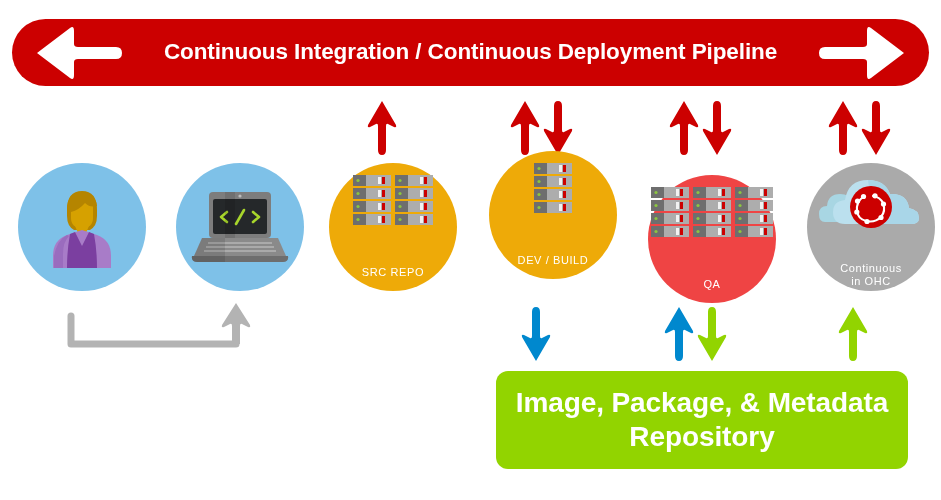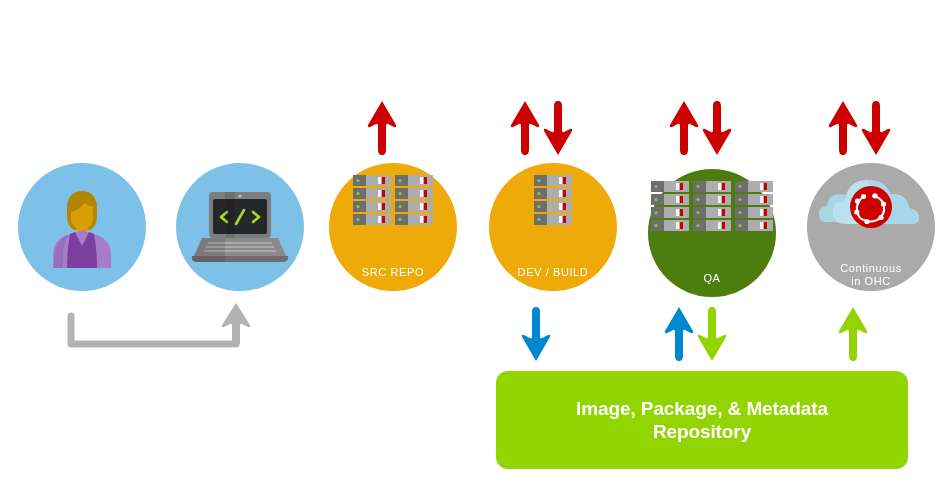--- a/index.html
+++ b/index.html
@@ -84,36 +84,47 @@
     width: 412px;
     height: 98px;
     background: #92D400;
     border-radius: 12px;
     display: flex;
     align-items: center;
     justify-content: center;
   }
   .repo-text {
     color: #ffffff;
-    font-size: 19px;
+    font-size: 28px;
     font-weight: bold;
     text-align: center;
     line-height: 1.22;
     white-space: pre-line;
     letter-spacing: -0.1px;
   }
 
   
   .abs { position: absolute; }
 </style>
 </head>
 <body>
 
 <div id="stage">
 
+  <div class="banner">
+    <svg class="banner-arrow left" width="90" height="56" viewBox="0 0 90 56">
+      <path d="M3 28 L36 3 Q40 0 40 6 L40 19 Q40 22 44 22 L82 22 Q88 22 88 28 Q88 34 82 34 L44 34 Q40 34 40 37 L40 50 Q40 56 36 53 Z" fill="#ffffff"></path>
+    </svg>
+
+    <span class="banner-title">Continuous Integration / Continuous Deployment Pipeline</span>
+
+    <svg class="banner-arrow right" width="90" height="56" viewBox="0 0 90 56">
+      <path d="M87 28 L54 3 Q50 0 50 6 L50 19 Q50 22 46 22 L8 22 Q2 22 2 28 Q2 34 8 34 L46 34 Q50 34 50 37 L50 50 Q50 56 54 53 Z" fill="#ffffff"></path>
+    </svg>
+  </div>
 
   <svg class="abs" style="left:367px; top:100px;" width="30" height="56" viewBox="0 0 30 56">
     <path d="M15 1 L29 25 Q30 28 27 27 L21 24 Q19 23 19 26 L19 50 Q19 55 15 55 Q11 55 11 50 L11 26 Q11 23 9 24 L3 27 Q0 28 1 25 Z" fill="#CC0000"></path>
   </svg>
 
   <svg class="abs" style="left:510px; top:100px;" width="30" height="56" viewBox="0 0 30 56">
     <path d="M15 1 L29 25 Q30 28 27 27 L21 24 Q19 23 19 26 L19 50 Q19 55 15 55 Q11 55 11 50 L11 26 Q11 23 9 24 L3 27 Q0 28 1 25 Z" fill="#CC0000"></path>
   </svg>
 
   <svg class="abs" style="left:543px; top:100px;" width="30" height="56" viewBox="0 0 30 56">
@@ -253,21 +264,21 @@
               <rect x="25" y="2" width="3" height="7" fill="#F2F2F2"></rect>
               <rect x="29" y="2" width="3" height="7" fill="#CC0000"></rect>
             </g>
           </g>
         </g>
       </svg>
       <span class="node-label">SRC REPO</span>
     </div>
   </div>
 
-  <div class="node" style="left:489px; top:163px; width:128px; height:128px; background:#EEAA08;justify-content:center;">
+  <div class="node" style="left:489px; top:151px; width:128px; height:128px; background:#EEAA08;justify-content:center;">
     <div class="node-inner">
       <svg class="node-icon" width="38" height="52" viewBox="0 0 38 52" style="margin-bottom:7px;">
         <g>
           <rect x="0" y="0" width="38" height="11" fill="#ADADAD"></rect>
           <rect x="0" y="0" width="13" height="11" fill="#6E6E6E"></rect>
           <circle cx="5" cy="5.5" r="1.6" fill="#8CC63F"></circle>
           <rect x="25" y="2" width="3" height="7" fill="#F2F2F2"></rect>
           <rect x="29" y="2" width="3" height="7" fill="#CC0000"></rect>
         </g>
         <g transform="translate(0,13)">
@@ -289,21 +300,21 @@
           <rect x="0" y="0" width="13" height="11" fill="#6E6E6E"></rect>
           <circle cx="5" cy="5.5" r="1.6" fill="#8CC63F"></circle>
           <rect x="25" y="2" width="3" height="7" fill="#F2F2F2"></rect>
           <rect x="29" y="2" width="3" height="7" fill="#CC0000"></rect>
         </g>
       </svg>
       <span class="node-label">DEV / BUILD</span>
     </div>
   </div>
 
-  <div class="node" style="left:648px; top:169px; width:128px; height:128px; background:#4d7c0f;">
+  <div class="node" style="left:648px; top:175px; width:128px; height:128px; background:#ef4444;">
     <div class="node-inner">
       <svg class="node-icon" width="122" height="52" viewBox="0 0 122 52" style="margin-bottom:7px;">
         <g>
           <g transform="translate(0,0)">
             <g>
               <rect x="0" y="0" width="38" height="11" fill="#ADADAD"></rect>
               <rect x="0" y="0" width="13" height="11" fill="#6E6E6E"></rect>
               <circle cx="5" cy="5.5" r="1.6" fill="#8CC63F"></circle>
               <rect x="25" y="2" width="3" height="7" fill="#F2F2F2"></rect>
               <rect x="29" y="2" width="3" height="7" fill="#CC0000"></rect>

